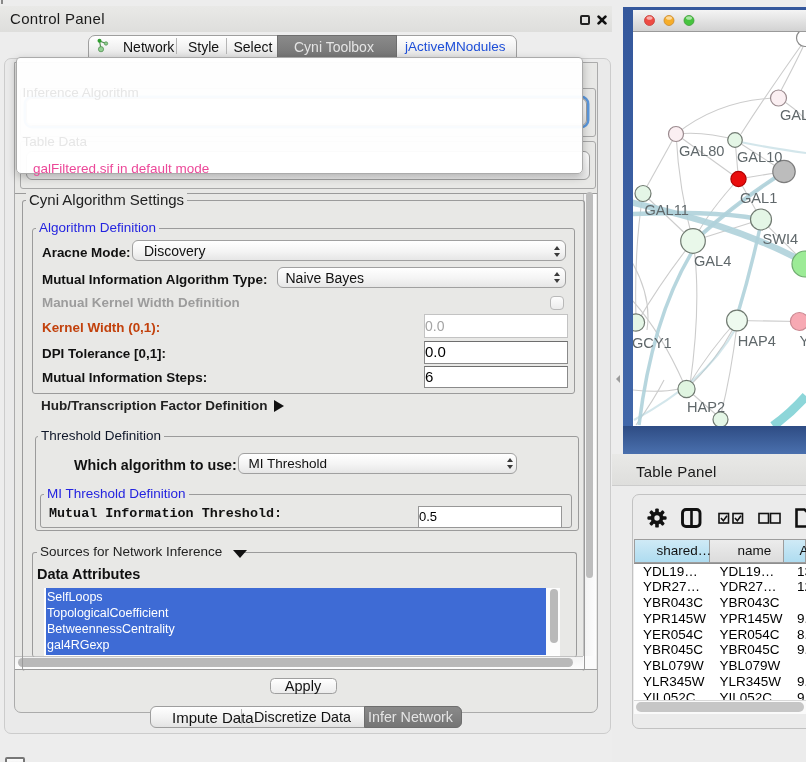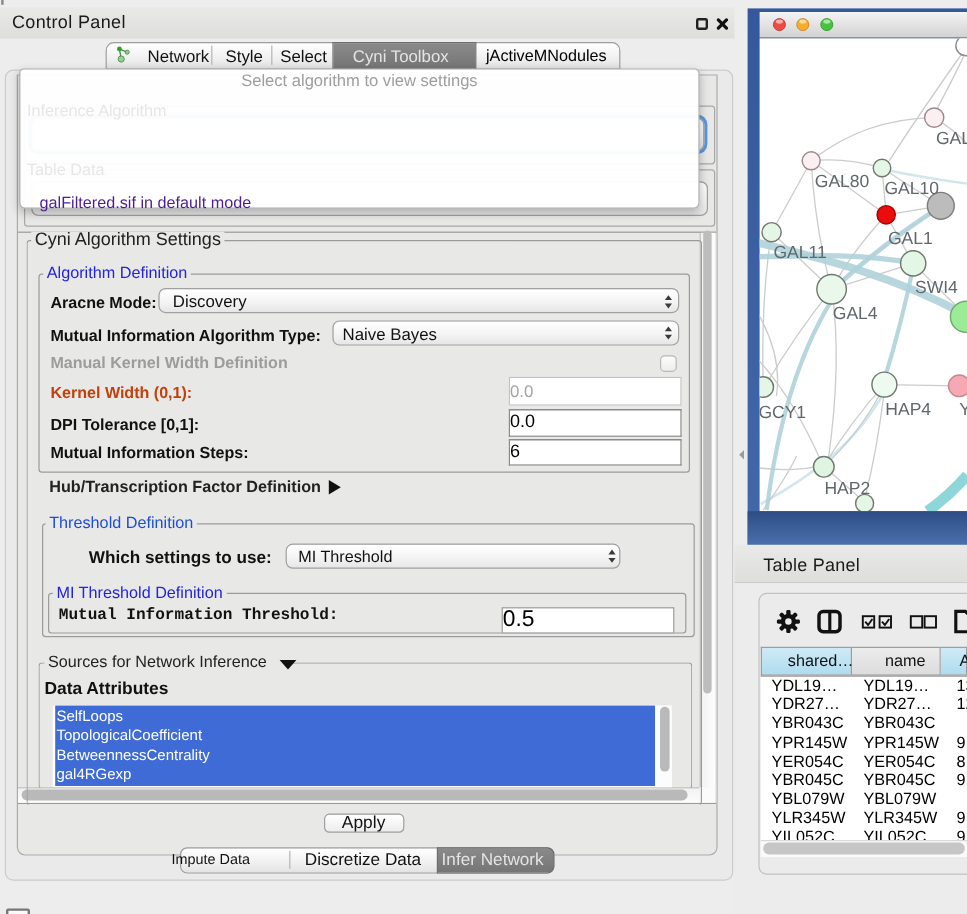--- a/index.html
+++ b/index.html
@@ -45,21 +45,21 @@
     <line x1="3.5" y1="3" x2="5" y2="11" stroke="#4a8a4a" stroke-width="1.1"></line>
     <line x1="3.5" y1="3" x2="10" y2="5.5" stroke="#4a8a4a" stroke-width="1.1"></line>
     <circle cx="3.5" cy="2.8" r="2" fill="#2f9e2f"></circle>
     <circle cx="10" cy="5.5" r="1.7" fill="#8fcf8f" stroke="#4a8a4a" stroke-width="0.7"></circle>
     <circle cx="5" cy="11.2" r="2.6" fill="#93d093" stroke="#4a8a4a" stroke-width="0.7"></circle>
   </svg>
   <div class="abs" style="left:111px;top:38.5px;font-size:14px;color:#111;margin-left:12px;">Network</div>
   <div class="abs" style="left:188px;top:38.5px;font-size:14px;color:#111;">Style</div>
   <div class="abs" style="left:233.5px;top:38.5px;font-size:14px;color:#111;">Select</div>
   <div class="abs" style="left:294px;top:38.5px;font-size:14px;color:#e4e4e4;">Cyni Toolbox</div>
-  <div class="abs" style="left:405px;top:39px;font-size:13.5px;color:#000000;">jActiveMNodules</div>
+  <div class="abs" style="left:405px;top:39px;font-size:13.5px;color:#1d4ed8;">jActiveMNodules</div>
 </div>
 
 <div class="abs" style="left:20px;top:88px;width:574px;height:47px;border:1px solid #a8a8a8;border-radius:3px;"></div>
 <div class="combo" style="left:26px;top:98px;width:561px;height:28px;box-shadow:0 0 0 2.5px #5b97dc;border-radius:6px;"></div>
 <div class="abs" style="left:20px;top:141px;width:574px;height:46px;border:1px solid #a8a8a8;border-radius:3px;"></div>
 <div class="combo" style="left:26px;top:151px;width:564px;height:29px;border-radius:6px;"></div>
 
 <div class="abs" style="left:15px;top:193px;width:582px;height:477px;background:#e8e8e6;border-top:1px solid #9a9a9a;border-bottom:1px solid #9a9a9a;box-sizing:border-box;"></div>
 
 <div class="abs" style="left:583px;top:194px;width:13px;height:462px;background:linear-gradient(90deg,#f2f2f2,#fdfdfd);border-left:1px solid #c2c2c2;box-sizing:border-box;"></div>
@@ -95,62 +95,61 @@
 <div class="abs blab" style="left:42px;top:346px;">DPI Tolerance [0,1]:</div>
 <div class="fld" style="left:424px;top:340.5px;width:143.5px;height:23px;border:1px solid #8a8a8a;border-top-color:#6e6e6e;color:#000;line-height:20px;padding-right:3.5px;font-size:15px;">0.0</div>
 
 <div class="abs blab" style="left:42px;top:370px;">Mutual Information Steps:</div>
 <div class="fld" style="left:424px;top:366px;width:143.5px;height:22px;border:1px solid #8a8a8a;border-top-color:#6e6e6e;color:#000;line-height:19px;padding-right:3.5px;font-size:15px;">6</div>
 
 <div class="abs" style="left:41px;top:398px;font-size:13.5px;font-weight:bold;color:#222;">Hub/Transcription Factor Definition</div>
 <div class="abs" style="left:274px;top:399.5px;width:0;height:0;border-top:6.5px solid transparent;border-bottom:6.5px solid transparent;border-left:10px solid #111;"></div>
 
 <div class="gbox" style="left:35px;top:436px;width:542px;height:93px;"></div>
-<div class="glabel" style="left:38px;top:429px;color:#1d4ed8;text-align:center;">Threshold Definition</div>
-
-<div class="abs blab" style="left:74px;top:457px;font-size:14.3px;">Which settings to use:</div>
+<div class="glabel" style="left:38px;top:429px;color:#0f172a;text-align:center;">Threshold Definition</div>
+
+<div class="abs blab" style="left:74px;top:457px;font-size:14.3px;">Which algorithm to use:</div>
 <div class="combo" style="left:238px;top:453px;width:279px;height:21px;line-height:20px;padding-left:9.5px;font-size:13.5px;border-radius:6px;">MI Threshold</div>
 <div class="spin up" style="left:507px;top:457.5px;"></div>
 <div class="spin dn" style="left:507px;top:464.5px;"></div>
 
 <div class="gbox" style="left:40px;top:494px;width:530px;height:32px;"></div>
 <div class="glabel" style="left:44px;top:487px;color:#2424e0;">MI Threshold Definition</div>
 <div class="abs blab" style="left:49px;top:506px;font-family:Liberation Mono, monospace;">Mutual Information Threshold:</div>
-<div class="fld" style="left:418px;top:506px;width:144px;height:21.5px;border:1px solid #979797;color:#000;line-height:19px;padding-right:4.5px;font-size:19px;">0.5</div>
+<div class="fld" style="left:418px;top:506px;width:144px;height:21.5px;border:1px solid #979797;color:#000;line-height:19px;padding-right:4.5px;font-size:13px;">0.5</div>
 
 <div class="gbox" style="left:31.5px;top:552px;width:543px;height:104px;border-bottom:none;"></div>
 <div class="glabel" style="left:37px;top:545px;color:#222;padding-right:22px;">Sources for Network Inference</div>
 <div class="abs" style="left:233px;top:549.5px;width:0;height:0;border-left:7px solid transparent;border-right:7px solid transparent;border-top:8px solid #111;z-index:5;"></div>
 <div class="abs blab" style="left:37px;top:566px;font-size:14.5px;">Data Attributes</div>
 
 <div class="abs" style="left:44px;top:588px;width:516px;height:67.5px;background:#ffffff;"></div>
 <div class="abs" style="left:46px;top:588px;width:500px;height:67px;background:#3e6bd5;color:#fff;font-size:12.5px;line-height:16px;padding-left:1px;padding-top:1px;box-sizing:border-box;">
 SelfLoops<br>TopologicalCoefficient<br>BetweennessCentrality<br>gal4RGexp<br>&nbsp;
 </div>
 <div class="abs" style="left:546px;top:588px;width:13.5px;height:67px;background:#fcfcfc;"></div>
 <div class="abs" style="left:550px;top:589px;width:8px;height:54px;background:#b9b9b9;border-radius:4px;"></div>
 
 <div class="abs" style="left:269.5px;top:677.5px;width:67px;height:16px;background:linear-gradient(#ffffff,#ececec);border:1px solid #9f9f9f;border-radius:4.5px;box-sizing:border-box;text-align:center;font-size:14.5px;line-height:15px;color:#111;">Apply</div>
 
 <div id="bottabs">
   <div class="abs" style="left:150px;top:706px;width:312px;height:21.5px;background:linear-gradient(#ffffff,#f0f0f0 60%,#e3e3e3);border:1px solid #9e9e9e;border-radius:6px;box-sizing:border-box;"></div>
   <div class="abs" style="left:241px;top:709px;width:1px;height:15px;background:#b5b5b5;"></div>
   <div class="abs" style="left:363.5px;top:706px;width:98.5px;height:21.5px;background:linear-gradient(#8a8a8a,#757575);border:1px solid #6e6e6e;border-radius:0 6px 6px 0;box-sizing:border-box;"></div>
-  <div class="abs" style="left:143px;top:708.5px;font-size:12px;color:#111;">Impute Data</div>
+  <div class="abs" style="left:172px;top:708.5px;font-size:15px;color:#111;">Impute Data</div>
   <div class="abs" style="left:254px;top:708.5px;font-size:14.3px;color:#111;">Discretize Data</div>
   <div class="abs" style="left:368px;top:708.5px;font-size:14.3px;color:#e4e4e4;">Infer Network</div>
 </div>
 
 <div class="abs" style="left:5px;top:757px;width:20px;height:12px;border:2px solid #777;border-radius:2px;background:linear-gradient(#fdfdfd,#e8e8e8);box-sizing:border-box;"></div>
 
 <div class="abs" style="left:16px;top:57px;width:565px;height:115px;background:rgba(255,255,255,0.96);border:1px solid #ababab;border-radius:4px 4px 5px 5px;box-shadow:0 3px 8px rgba(0,0,0,0.25);z-index:50;">
-  <div class="abs" style="left:0;top:2px;width:100%;text-align:center;font-size:13.8px;color:#9e9e9e;">Select algorithm to view settings</div>
   <div class="abs" style="left:5.5px;top:27px;font-size:13.5px;color:#e6e6e6;">Inference Algorithm</div>
   <div class="abs" style="left:5.5px;top:76px;font-size:13.5px;color:#e6e6e6;">Table Data</div>
-  <div class="abs" style="left:16px;top:102.5px;font-size:13.5px;color:#4c1d95;">galFiltered.sif in default mode</div>
+  <div class="abs" style="left:16px;top:102.5px;font-size:13.5px;color:#ec4899;">galFiltered.sif in default mode</div>
 </div>
 
 <div class="abs" style="left:623px;top:7px;width:183px;height:447px;background:linear-gradient(#35589c,#4268aa);"></div>
 
 <div class="abs" style="left:633px;top:10px;width:173px;height:22px;background:linear-gradient(#f4f4f4,#d2d2d2);border-bottom:1px solid #9a9a9a;box-sizing:border-box;">
   <svg class="abs" style="left:9.5px;top:4px;" width="70" height="14" viewBox="0 0 70 14">
     <circle cx="6.5" cy="6.5" r="5" fill="#ee4b43" stroke="#c33a35" stroke-width="0.8"></circle>
     <circle cx="26" cy="6.5" r="5" fill="#f6ad29" stroke="#c9882a" stroke-width="0.8"></circle>
     <circle cx="46" cy="6.5" r="5" fill="#46c43e" stroke="#3d9a38" stroke-width="0.8"></circle>
     <ellipse cx="6.5" cy="4" rx="3" ry="1.8" fill="rgba(255,255,255,0.55)"></ellipse>

